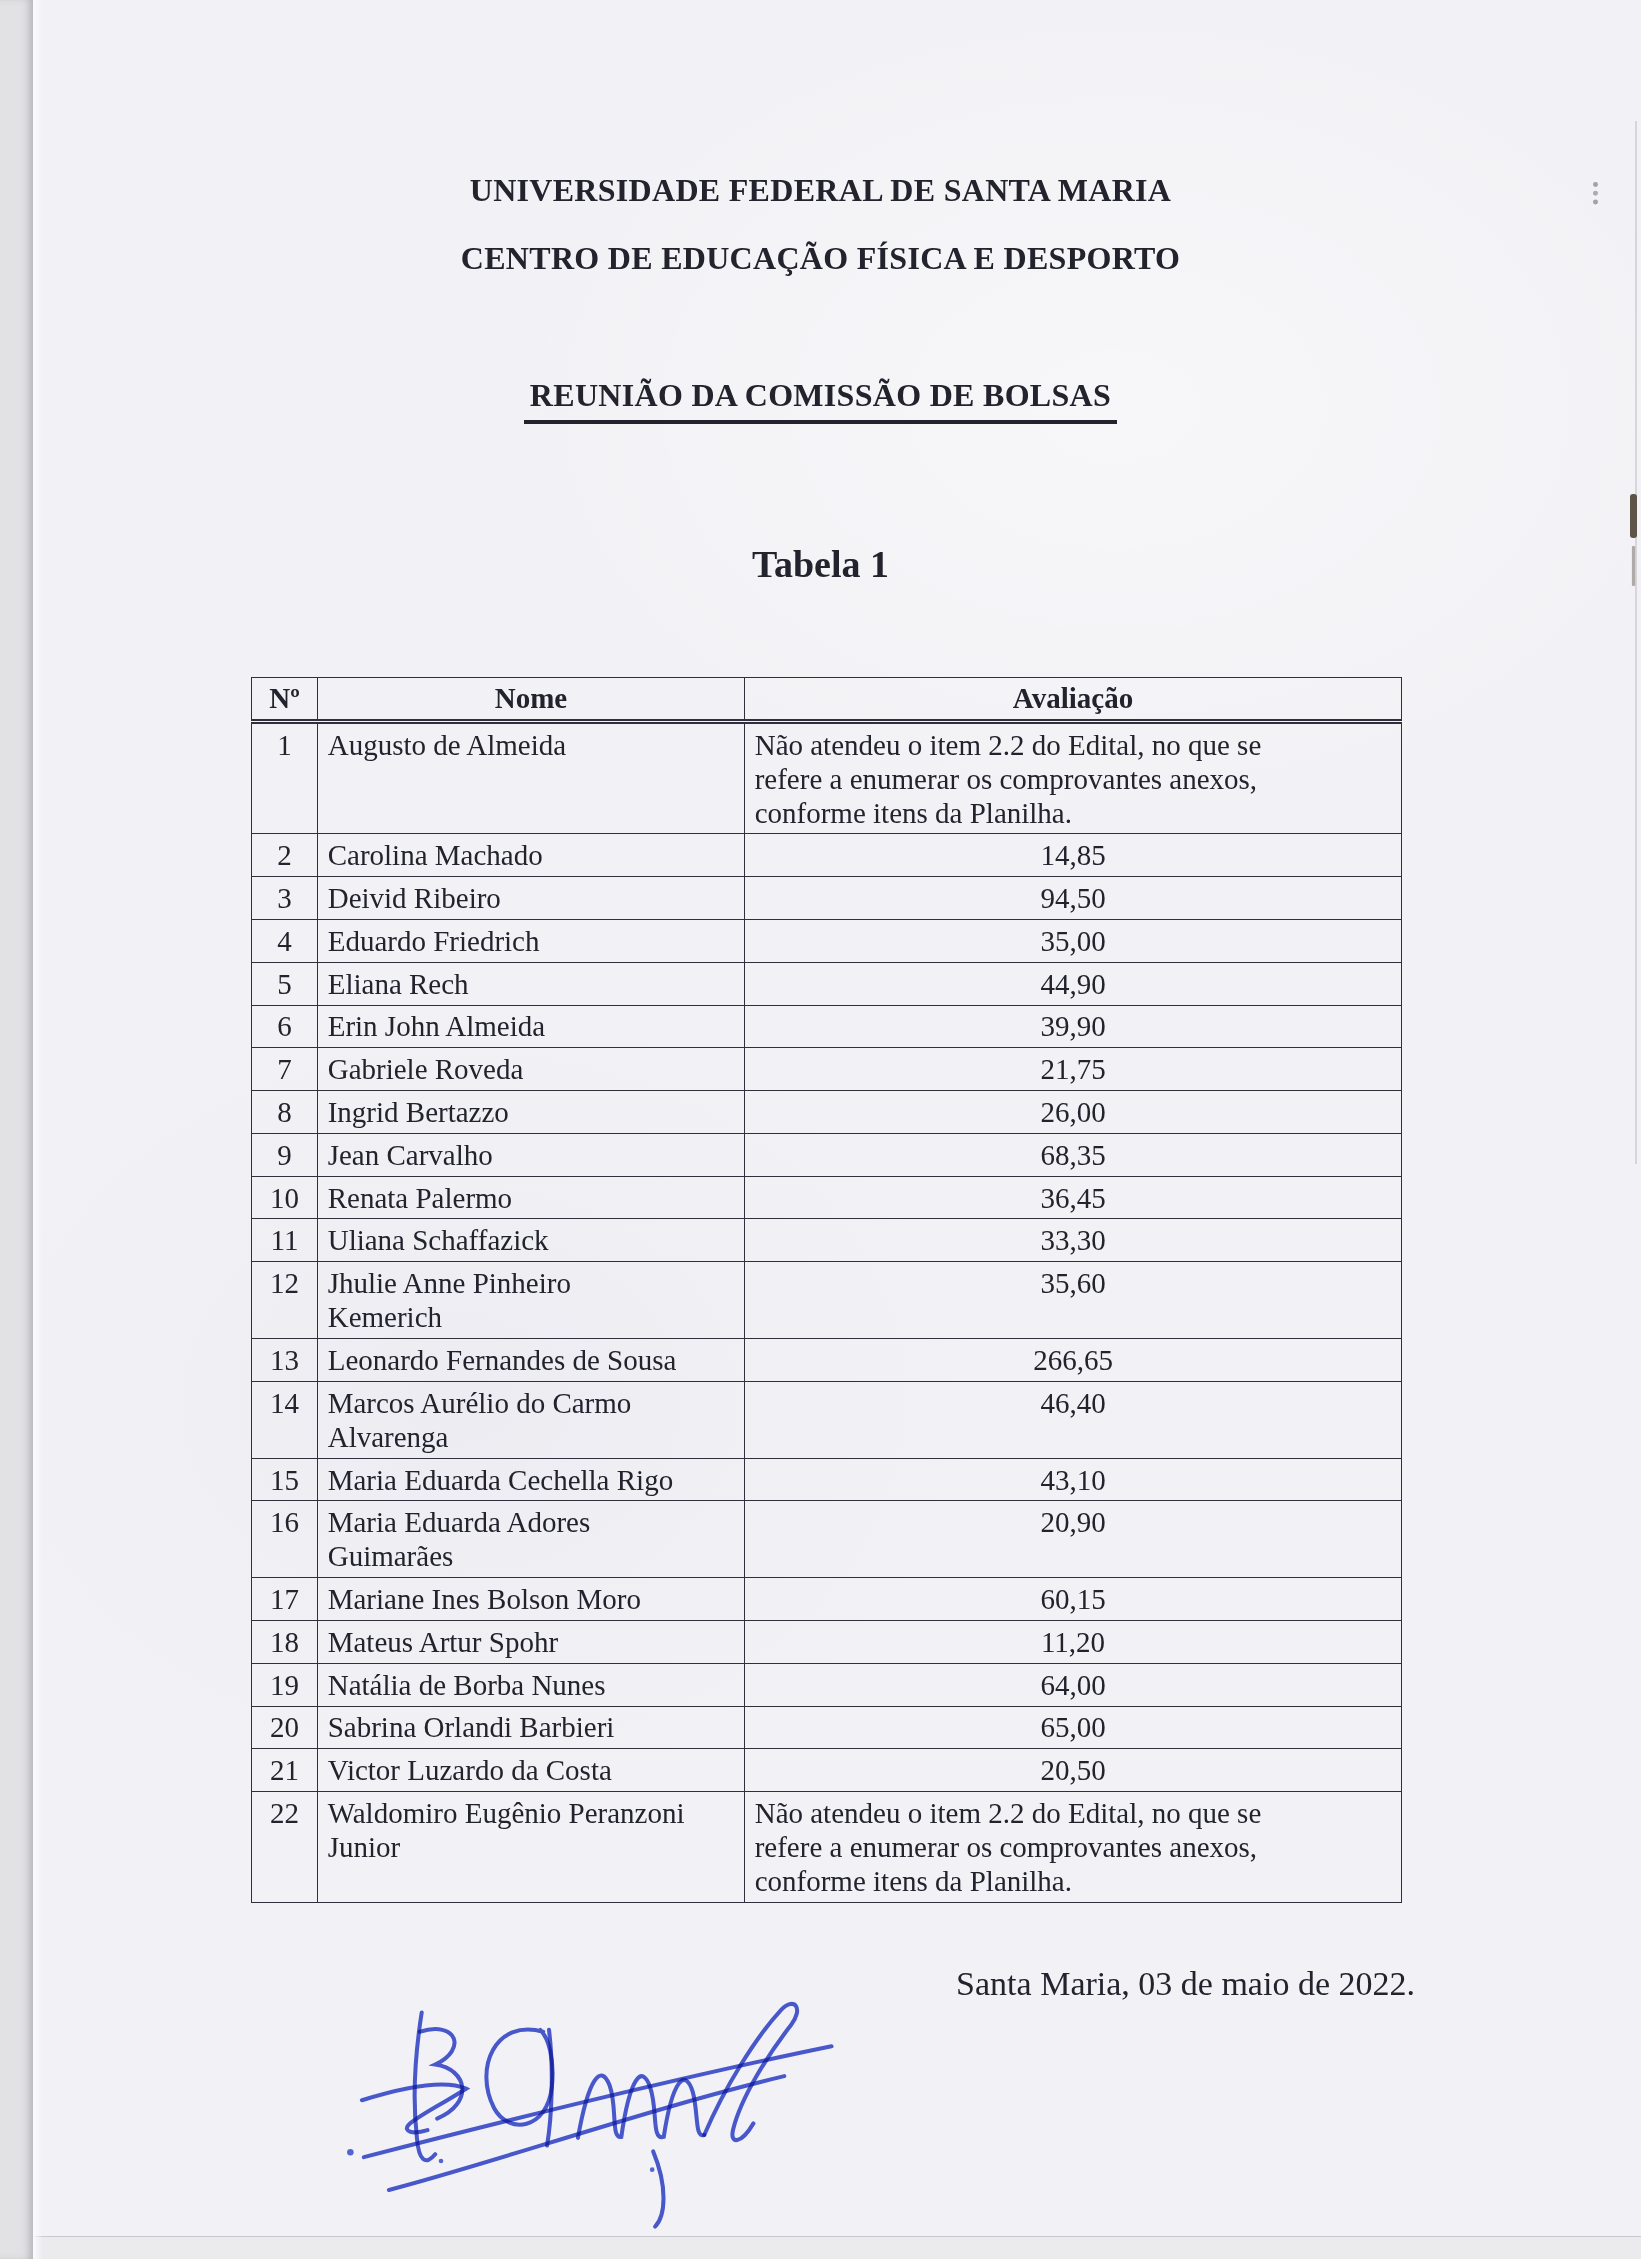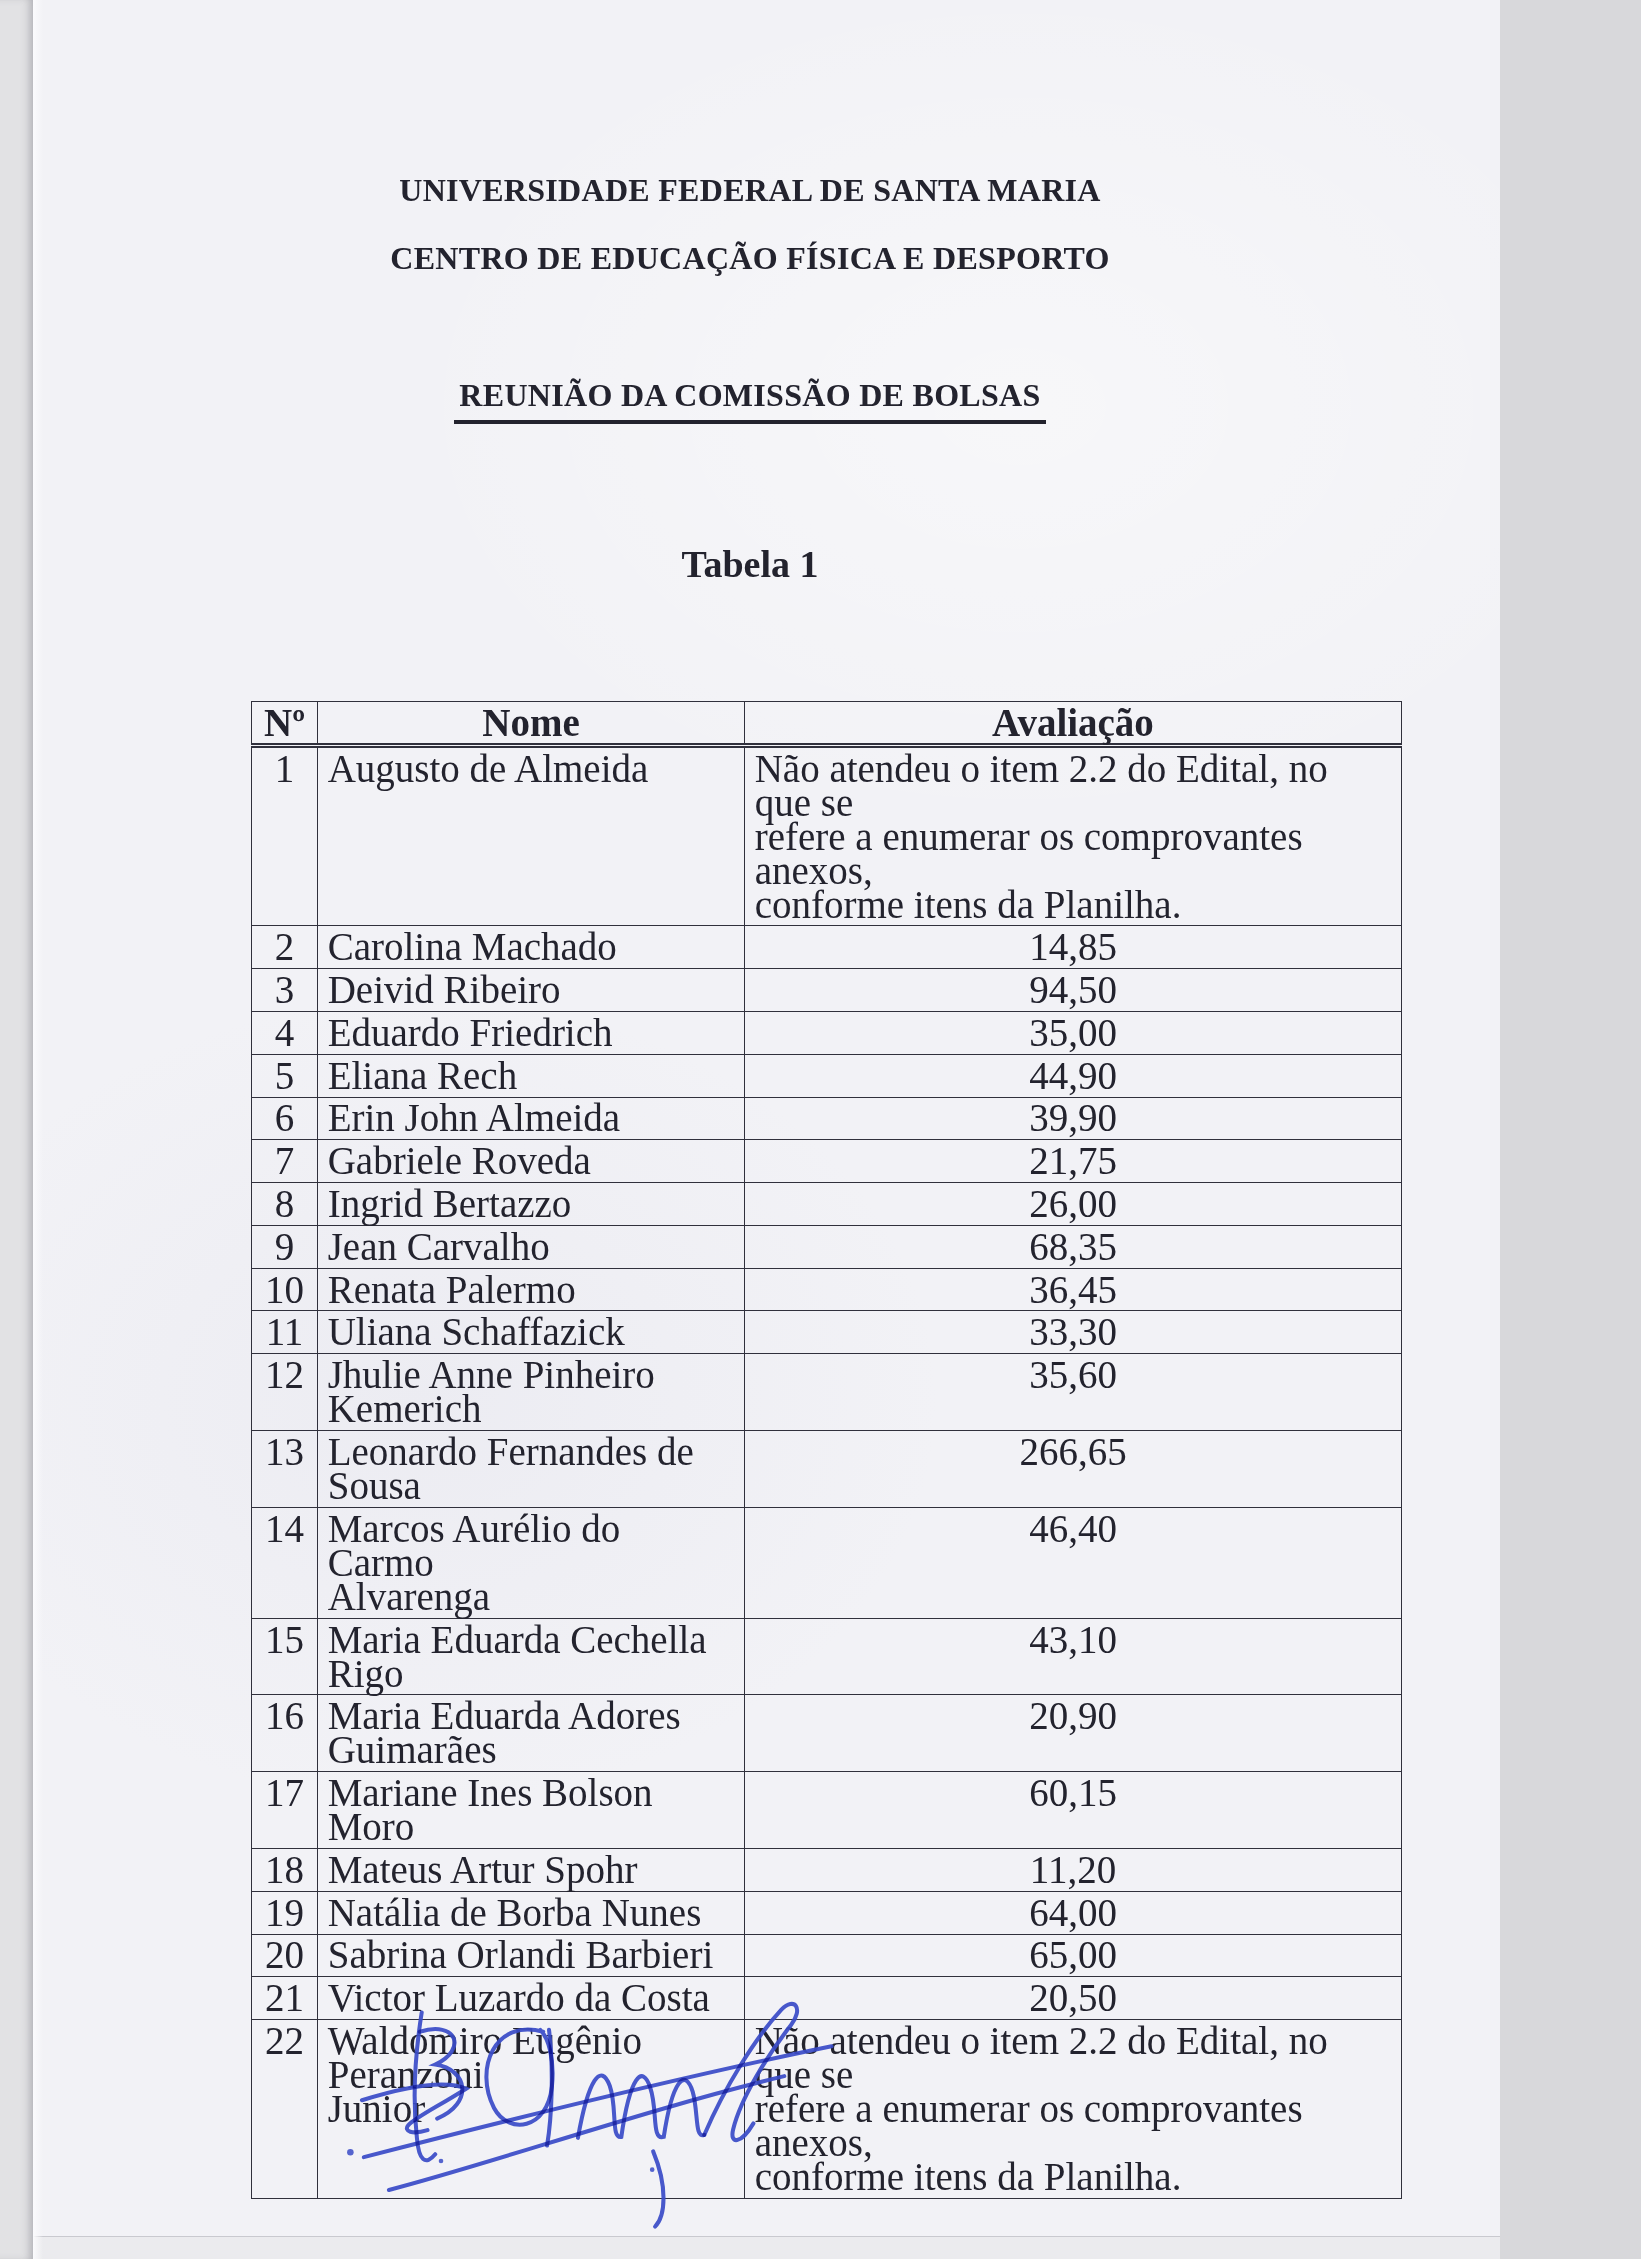--- a/index.html
+++ b/index.html
@@ -2,21 +2,21 @@
 <html><head>
 <meta charset="utf-8">
 <style>
   html, body {
     margin: 0;
     padding: 0;
     background: #d8d8db;
   }
   .page {
     position: relative;
-    width: 1500px;
+    width: 1641px;
     height: 2259px;
     background:
       radial-gradient(1062px 724px at 68% 18%, rgba(255,255,255,0.40), rgba(255,255,255,0) 60%),
       radial-gradient(869px 676px at 28% 62%, rgba(205,205,222,0.16), rgba(205,205,222,0) 60%),
       #f2f2f6;
     font-family: "Liberation Serif", "DejaVu Serif", serif;
     color: #23232e;
     overflow: hidden;
   }
   
@@ -86,25 +86,25 @@
   .table-caption {
     margin-top: 120px;
     text-align: center;
     font-size: 38px;
     font-weight: bold;
     line-height: 41px;
   }
   
   table.eval {
     margin-left: 251px;
-    margin-top: 116px;
+    margin-top: 92px;
     width: 1149px;
     border-collapse: collapse;
     table-layout: fixed;
-    font-size: 39px;
+    font-size: 29px;
   }
   table.eval col.c-n    { width: 66px;  }
   table.eval col.c-nome { width: 427px; }
   table.eval col.c-aval { width: 657px; }
   table.eval th, table.eval td {
     border: 1.9px solid #30303c;
     vertical-align: top;
   }
   table.eval th {
     font-weight: bold;

